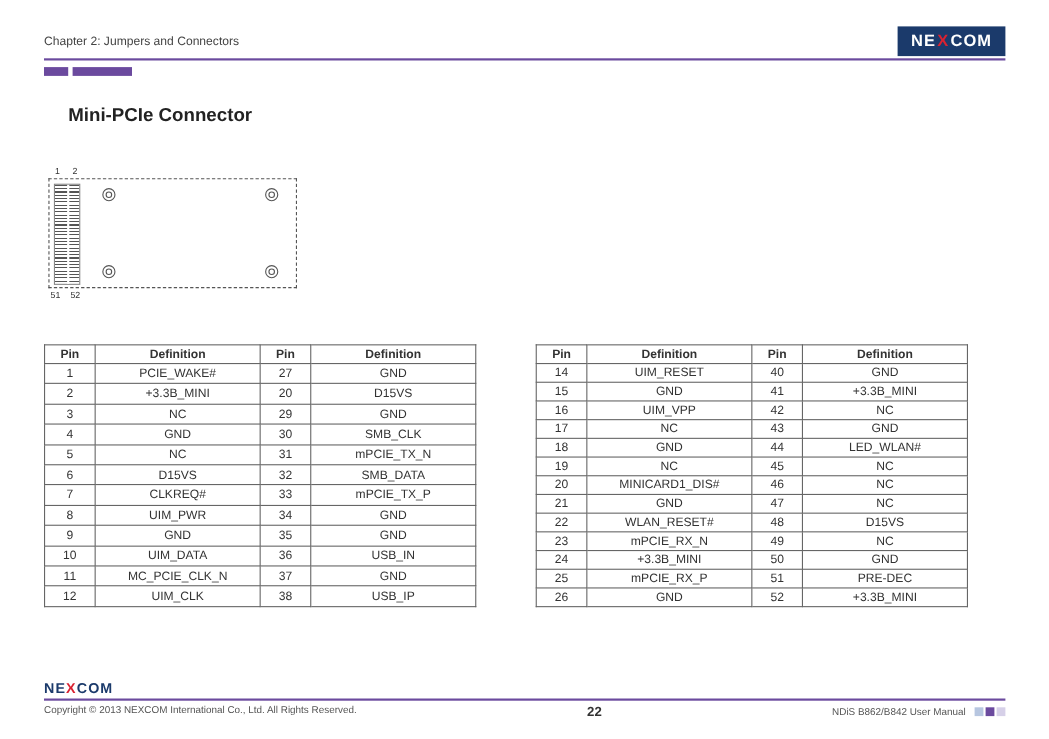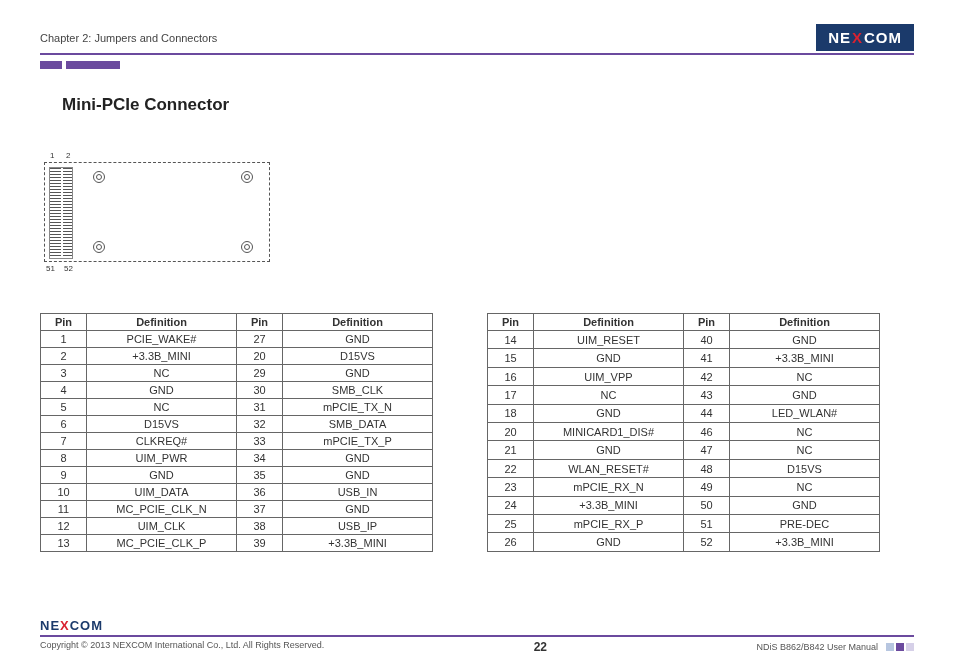--- a/index.html
+++ b/index.html
@@ -244,26 +244,20 @@
             <td class="col-def">MC_PCIE_CLK_N</td>
             <td class="col-pin">37</td>
             <td class="col-def">GND</td>
           </tr>
           <tr>
             <td class="col-pin">12</td>
             <td class="col-def">UIM_CLK</td>
             <td class="col-pin">38</td>
             <td class="col-def">USB_IP</td>
           </tr>
-          <tr>
-            <td class="col-pin">13</td>
-            <td class="col-def">MC_PCIE_CLK_P</td>
-            <td class="col-pin">39</td>
-            <td class="col-def">+3.3B_MINI</td>
-          </tr>
         </tbody>
     </table>
 
     <table class="pin-table">
       <thead>
         <tr>
           <th class="col-pin">Pin</th>
           <th class="col-def">Definition</th>
           <th class="col-pin">Pin</th>
           <th class="col-def">Definition</th>
@@ -292,20 +286,26 @@
             <td class="col-pin">17</td>
             <td class="col-def">NC</td>
             <td class="col-pin">43</td>
             <td class="col-def">GND</td>
           </tr>
           <tr>
             <td class="col-pin">18</td>
             <td class="col-def">GND</td>
             <td class="col-pin">44</td>
             <td class="col-def">LED_WLAN#</td>
+          </tr>
+          <tr>
+            <td class="col-pin">19</td>
+            <td class="col-def">NC</td>
+            <td class="col-pin">45</td>
+            <td class="col-def">NC</td>
           </tr>
           <tr>
             <td class="col-pin">20</td>
             <td class="col-def">MINICARD1_DIS#</td>
             <td class="col-pin">46</td>
             <td class="col-def">NC</td>
           </tr>
           <tr>
             <td class="col-pin">21</td>
             <td class="col-def">GND</td>

